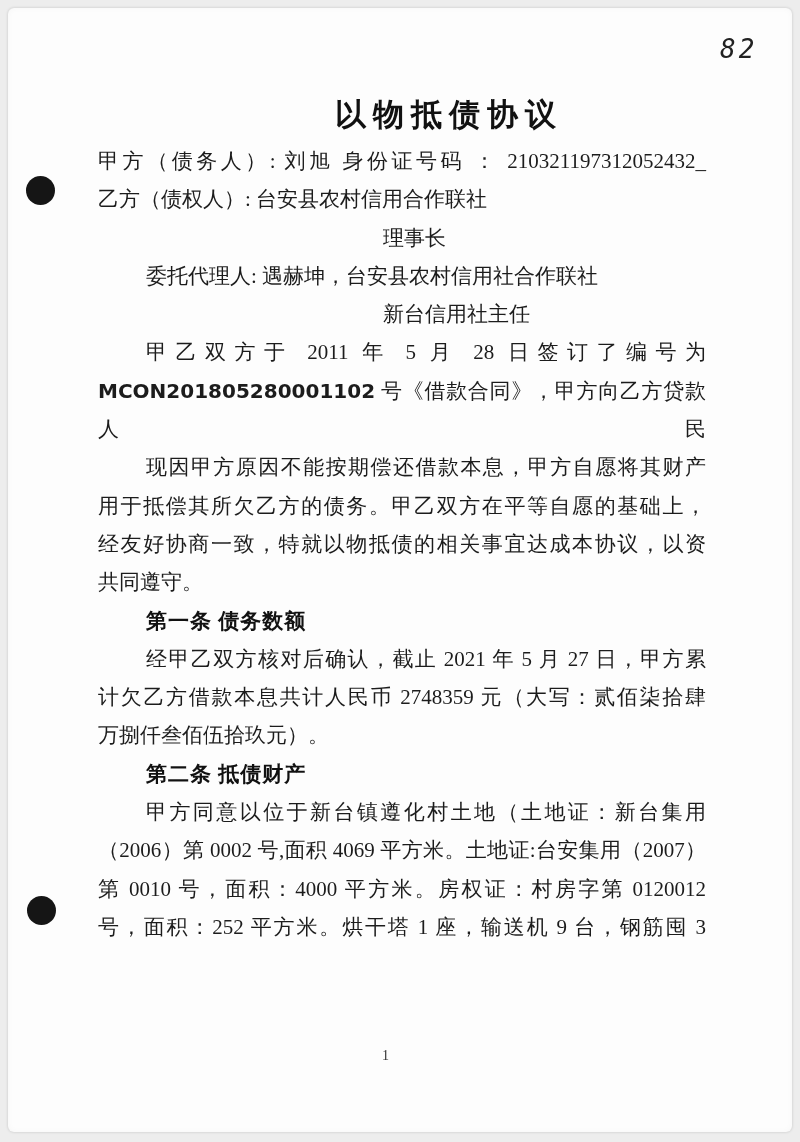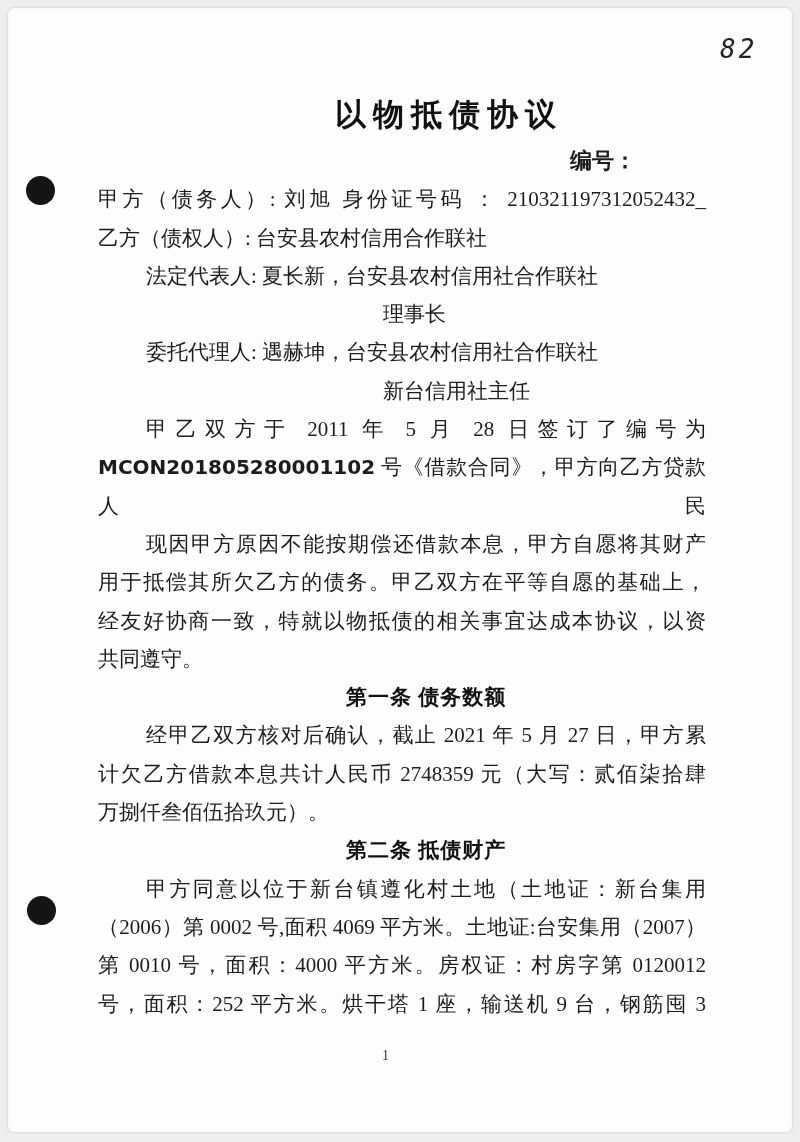--- a/index.html
+++ b/index.html
@@ -43,21 +43,21 @@
     text-align:justify;
     text-align-last:justify;
     -moz-text-align-last:justify;
   }
   .number-line{
     text-align:right; text-align-last:right;
     padding-right:70px; font-weight:700; font-size:22px;
   }
   .indent{ padding-left:48px; }
   .pos-title{ padding-left:285px; }
-  .bold{ font-weight:700; letter-spacing:1px; color:#111;text-align:center; }
+  .bold{ font-weight:700; letter-spacing:1px; color:#111; }
   .mcon{
     font-family:"DejaVu Sans","Liberation Sans",sans-serif;
     font-weight:700; font-size:20px; letter-spacing:0;margin-top:38px;
   }
   .footer-num{
     position:absolute; left:374px; top:1040px;
     font-size:14px; color:#333;
   }
 </style>
 </head>
@@ -67,27 +67,25 @@
 
   <div class="corner-num">82</div>
 
   <div class="hole hole-1"></div>
   <div class="hole hole-2"></div>
 
   <h1 class="title">以物抵债协议</h1>
 
   <div class="content">
 
-    <div class="line number-line">编号：</div>
 
     <div class="line stretch">甲方（债务人）: 刘旭  身份证号码 ： 210321197312052432_</div>
 
     <div class="line">乙方（债权人）: 台安县农村信用合作联社</div>
 
-    <div class="line indent">法定代表人: 夏长新，台安县农村信用社合作联社</div>
 
     <div class="line pos-title">理事长</div>
 
     <div class="line indent">委托代理人: 遇赫坤，台安县农村信用社合作联社</div>
 
     <div class="line pos-title">新台信用社主任</div>
 
     <div class="line stretch indent">甲乙双方于 2011 年 5 月 28 日签订了编号为</div>
 
     <div class="line stretch"><span class="mcon">MCON201805280001102</span><span> 号《借款合同》，甲方向乙方贷款人民</span></div>

